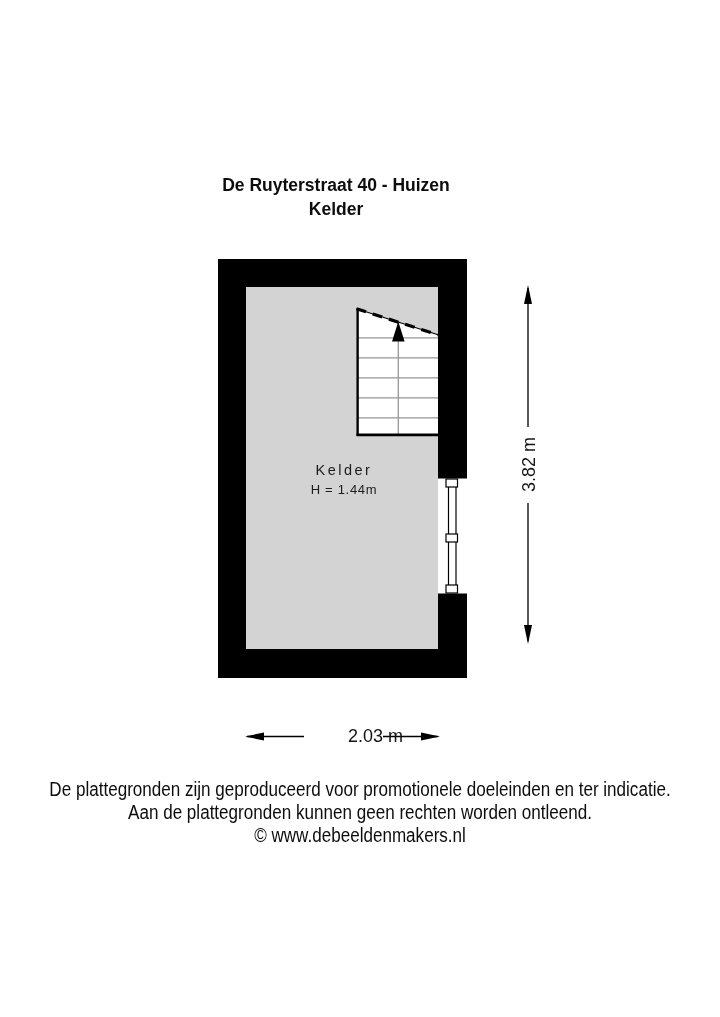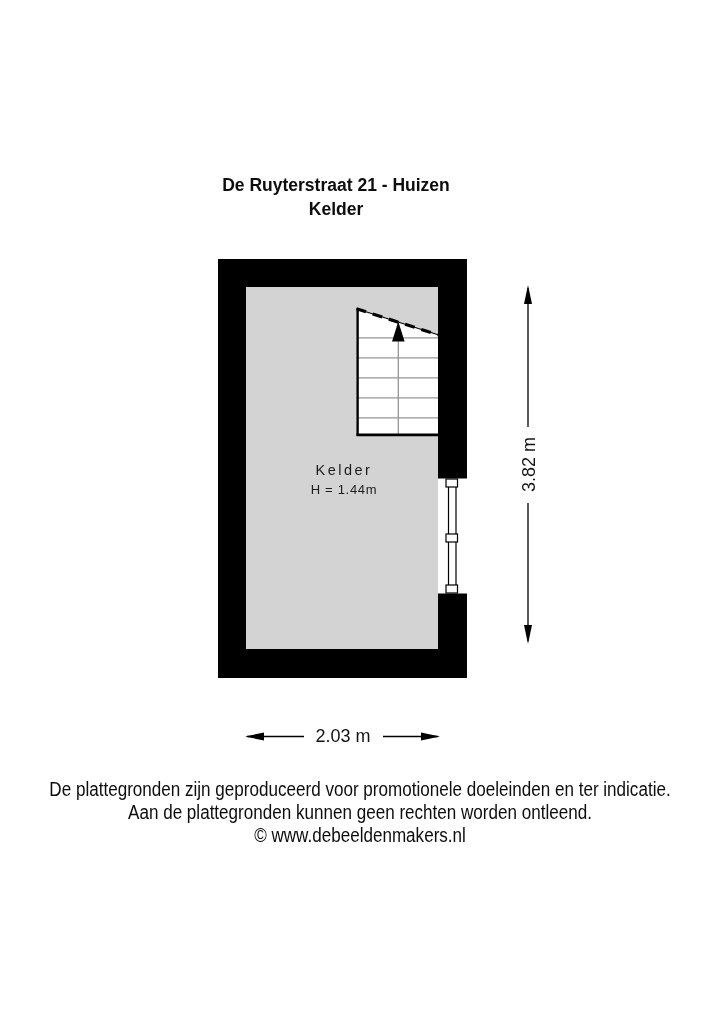--- a/index.html
+++ b/index.html
@@ -25,21 +25,21 @@
   }
   .room-label {
     left: 244px; top: 461px; width: 200px;
     text-align: center;
     color: #1c1c1c;
   }
   .room-name { font-size: 14.5px; line-height: 19px; letter-spacing: 2.5px; }
   .room-height { font-size: 13px; line-height: 19px; letter-spacing: 0.7px; }
   .dim-label-h {
     left: 283px; top: 726px; width: 120px;
-    text-align: center;
+    text-align: right;
     font-size: 18px; line-height: 21px;
     color: #141414;
   }
   .dim-label-v {
     left: 469px; top: 453px; width: 120px; height: 23px;
     text-align: center;
     font-size: 18px; line-height: 23px;
     color: #141414;
     transform: rotate(-90deg);
     transform-origin: 50% 50%;
@@ -99,21 +99,21 @@
 
     <g stroke="#000000">
       <line x1="247" y1="736.5" x2="304" y2="736.5" stroke-width="1.3"></line>
       <line x1="383" y1="736.5" x2="438" y2="736.5" stroke-width="1.3"></line>
       <polygon points="245,736.5 264,732.5 264,740.5" fill="#000000" stroke="none"></polygon>
       <polygon points="440,736.5 421,732.5 421,740.5" fill="#000000" stroke="none"></polygon>
     </g>
   </svg>
 
   <div class="overlay title-block">
-    <div>De Ruyterstraat 21 - Huizen</div>
+    <div>De Ruyterstraat 40 - Huizen</div>
     <div>Kelder</div>
   </div>
 
   <div class="overlay room-label">
     <div class="room-name">Kelder</div>
     <div class="room-height">H = 1.44m</div>
   </div>
 
   <div class="overlay dim-label-h">2.03 m</div>
   <div class="overlay dim-label-v">3.82 m</div>

